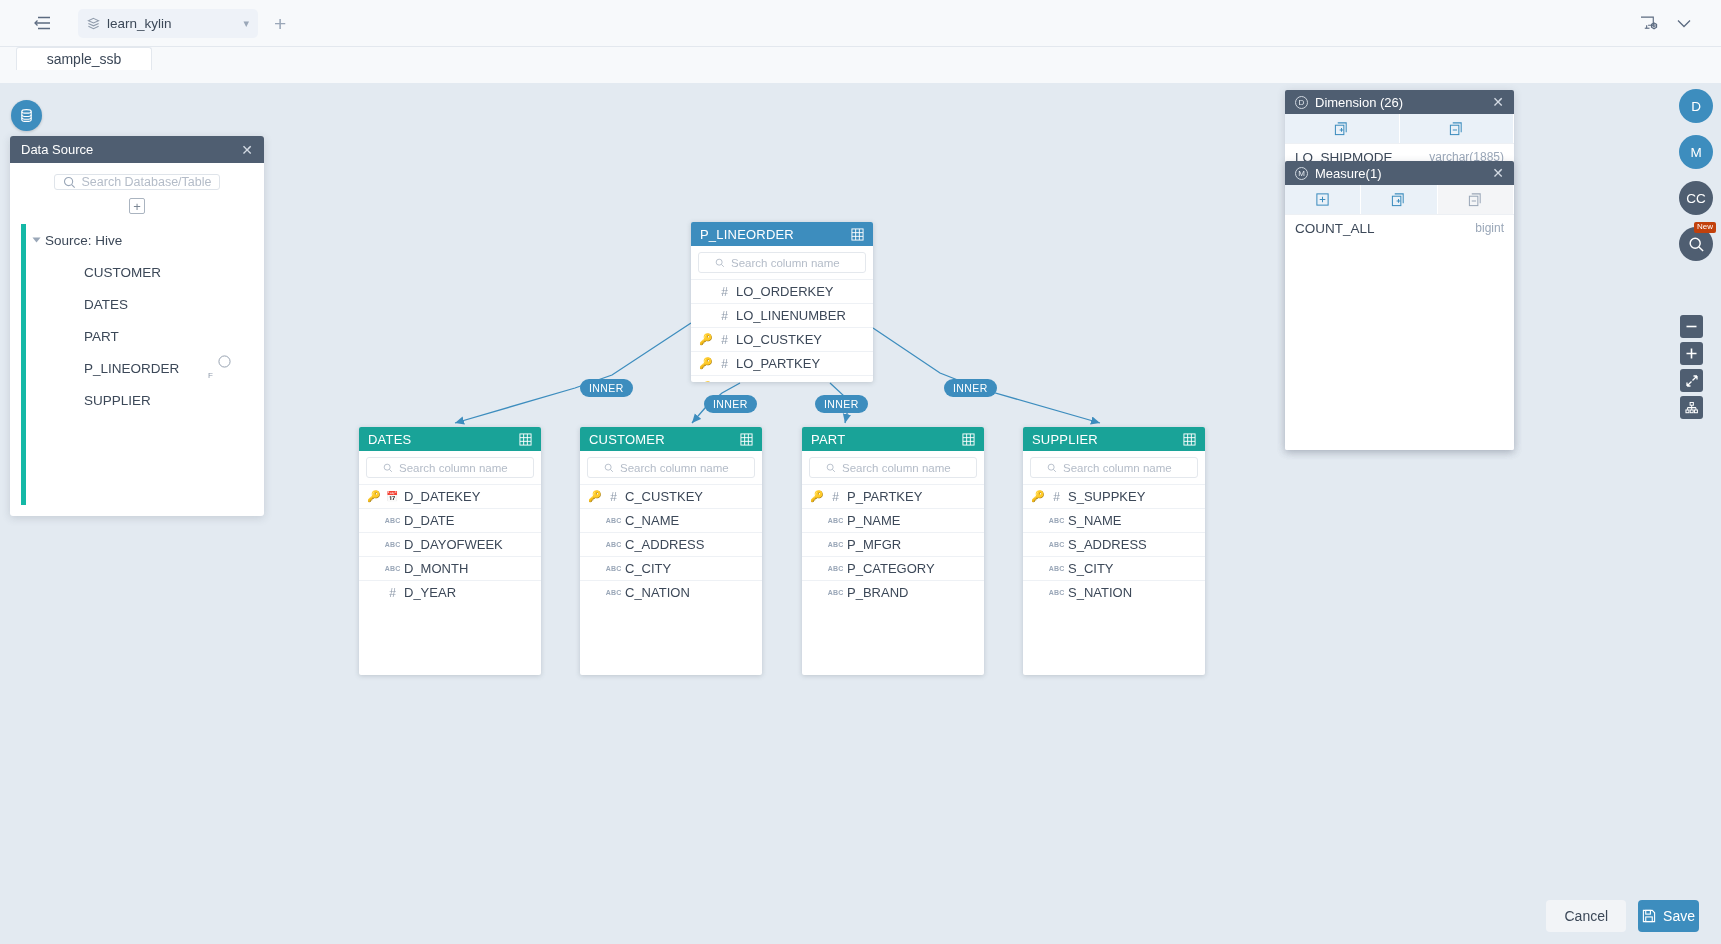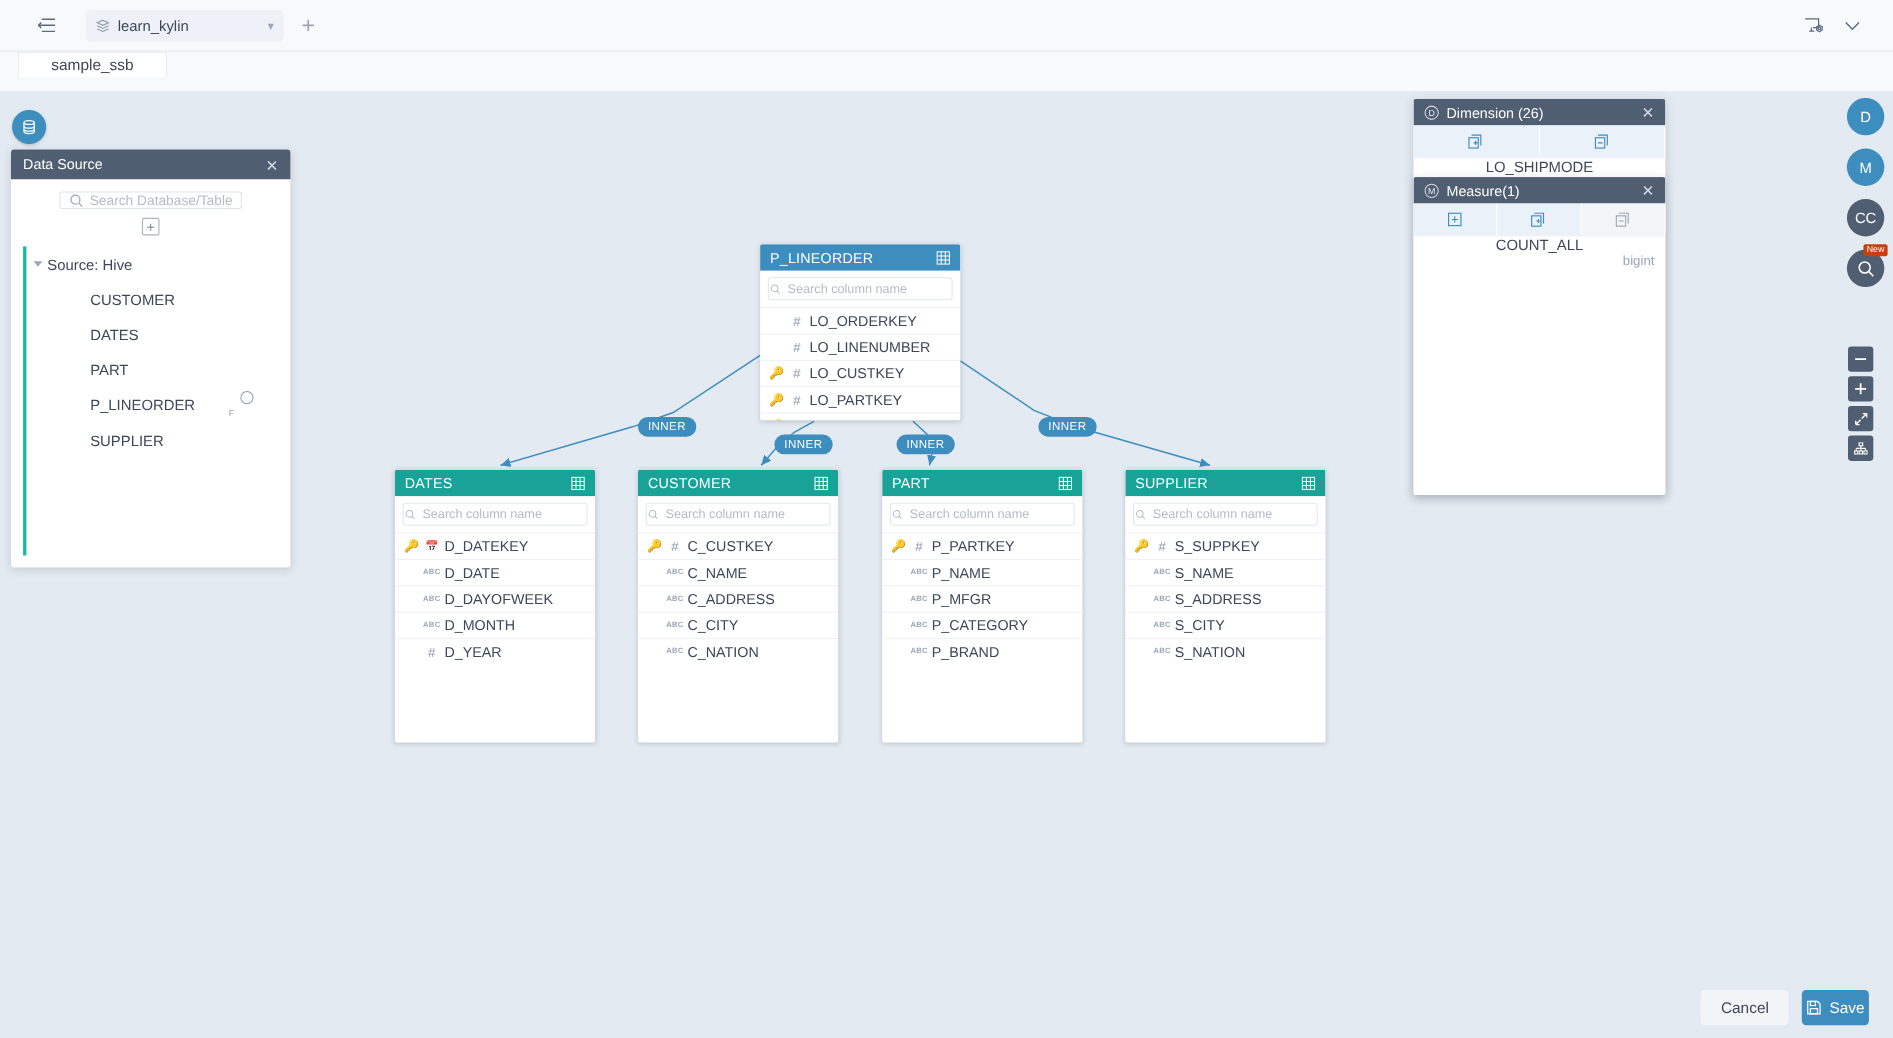--- a/index.html
+++ b/index.html
@@ -71,21 +71,21 @@
   }
   .ds-head .x { margin-left: auto; cursor: pointer; font-size: 14px; color:#d4dbe4; }
   .ds-search-row { display: flex; align-items: center; padding: 11px 11px 8px 11px; gap: 8px; flex-direction: column; }
   .ds-search {
     flex: 1; height: 28px; border: 1px solid #dfe4ea; border-radius: 3px;
     display: flex; align-items: center; gap: 6px; padding: 0 8px;
     color: #b4bcc8; font-size: 12.5px;
   }
   .ds-addbtn { width: 16px; height: 16px; border: 1px solid #aab4c0; border-radius: 2px;
     display:flex;align-items:center;justify-content:center; color:#7b8694; font-size:13px; cursor:pointer; line-height: 1;}
-  .ds-tree { margin: 2px 11px 11px 11px; border-left: 3px solid #14b8a6; flex: 1; font-size: 13.5px; overflow: hidden;}
+  .ds-tree { margin: 2px 11px 11px 11px; border-left: 5px solid #14b8a6; flex: 1; font-size: 13.5px; overflow: hidden;}
   .tr-row { height: 32px; display: flex; align-items: center; color: #3c4858; cursor: pointer; padding-left: 8px; gap: 6px;}
   .tr-row.lvl1 { padding-left: 8px; }
   .tr-row.lvl2 { padding-left: 26px; }
   .tr-row.lvl3 { padding-left: 58px; }
   .tr-row.sel { background: #f4f7fa; }
   .tr-caret { width: 0; height: 0; border-left: 5px solid #9aa7b8; border-top: 4px solid transparent; border-bottom: 4px solid transparent; transform: rotate(90deg); }
   .tr-fact { margin-left: auto; margin-right: 22px; color: #8f9bab; font-size: 12px; }
 
   
   .tnode {
@@ -95,21 +95,21 @@
   }
   .tnode-head {
     height: 24px; display: flex; align-items: center; padding: 0 9px;
     color: #fff; font-size: 13px; letter-spacing: .2px;
   }
   .tnode.fact .tnode-head { background: #3d8dbe; }
   .tnode.dim  .tnode-head { background: #19a398; }
   .tnode-head .grid-ic { margin-left: auto; display:flex; cursor: pointer; }
   .tnode-search {
     margin: 6px 7px; height: 21px; border: 1px solid #e4e8ed; border-radius: 3px;
-    display: flex; align-items: center; gap: 6px; padding: 0 1px;
+    display: flex; align-items: center; gap: 6px; padding: 0 16px;
     color: #b4bcc8; font-size: 11.5px;
   }
   .tcol {
     height: 24px; display: flex; align-items: center; gap: 5px;
     padding: 0 9px; font-size: 13px; color: #3c4858;
     border-top: 1px solid #eef1f5;
   }
   .tcol .ti { width: 13px; display: inline-flex; justify-content: center; flex: 0 0 13px; }
   .ti-key { color: #f0b429; font-size: 11px; }
   .ti-num { color: #8f9bab; font-size: 12px; }
@@ -156,21 +156,21 @@
   }
   .dm-head .x { margin-left: auto; cursor: pointer; color:#d4dbe4; font-size: 14px;}
   .circ-ic {
     width: 13px; height: 13px; border: 1px solid #cfd7e0; border-radius: 50%;
     font-size: 8px; display: flex; align-items: center; justify-content: center; color:#e6ebf1;
   }
   .dm-tools { height: 30px; display: flex; border-bottom: 1px solid #edf0f4; }
   .dm-tool { flex: 1; display: flex; align-items: center; justify-content: center;
     background: #eaf1f8; border-right: 1px solid #fff; cursor: pointer; color: #3d8dbe; }
   .dm-tool.off { background: #f4f5f7; color: #9aa7b8; cursor: default; }
-  .dm-row { height: 26px; display: flex; align-items: center; padding: 0 10px; font-size: 13.5px; color: #3c4858; flex-direction: column;}
+  .dm-row { height: 26px; display: flex; align-items: center; padding: 0 10px; font-size: 13.5px; color: #3c4858;}
   .dm-row .typ { margin-left: auto; color: #9aa7b8; font-size: 12px; }
 
   
   .footer {
     position: absolute; bottom: 0; left: 0; width: 1721px; height: 56px;
     display: flex; align-items: center; justify-content: flex-end; gap: 12px; padding-right: 22px;
   }
   .btn-cancel {
     height: 32px; padding: 0 18px; border-radius: 4px; background: #f2f4f7;
     color: #3c4858; font-size: 14px; display: flex; align-items: center; cursor: pointer;

